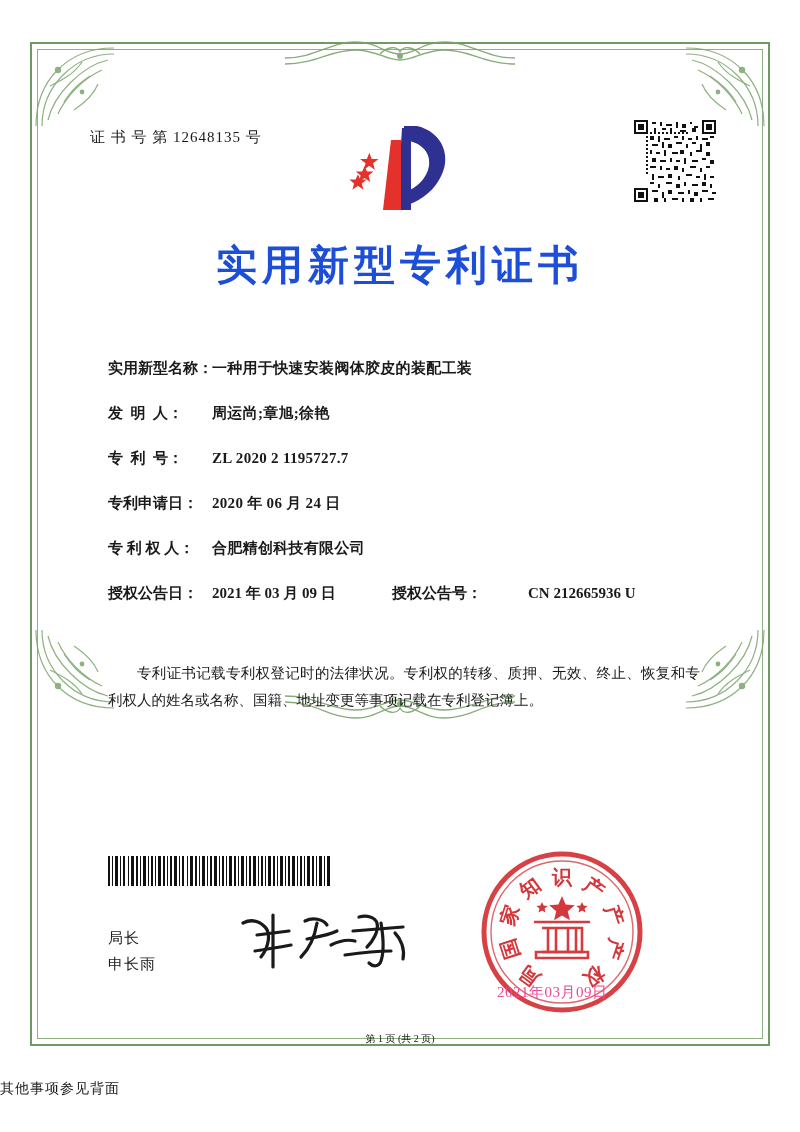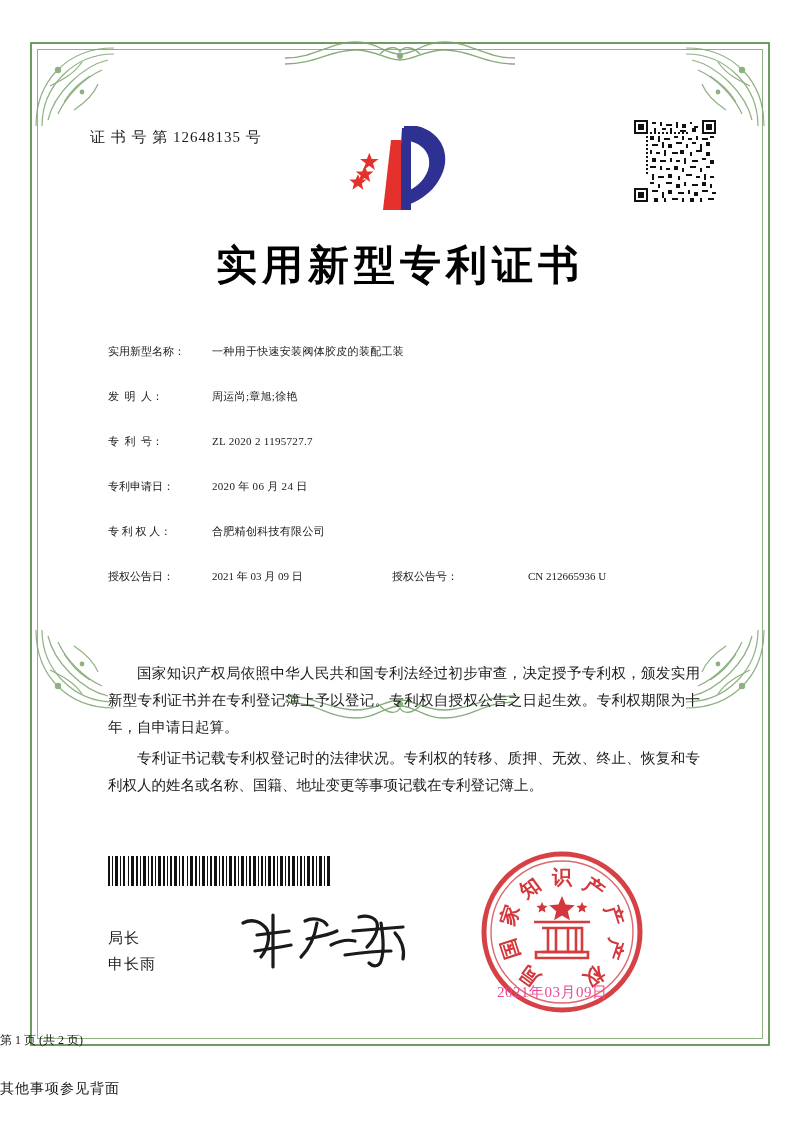--- a/index.html
+++ b/index.html
@@ -109,31 +109,32 @@
   .title {
     position: absolute;
     left: 0;
     right: 0;
     top: 238px;
     text-align: center;
     font-size: 41px;
     font-weight: bold;
     letter-spacing: 5px;
     font-family: "DejaVu Serif", "Liberation Serif", serif;
-    color: #000000;
+    color: #1d4ed8;
   }
 
   
   .fields {
     position: absolute;
     left: 108px;
-    top: 340px;
+    top: 357px;
     width: 600px;
-    font-size: 11px;
+    font-size: 15px;
     line-height: 22px;
+    font-weight: bold;
   }
   .field-row {
     display: flex;
     align-items: flex-start;
     margin-bottom: 23px;
   }
   .field-label {
     width: 104px;
     flex: 0 0 104px;
     letter-spacing: 0px;
@@ -214,21 +215,22 @@
     font-size: 15px;
     color: #ec4899;
     letter-spacing: 0.5px;
   }
 
   
   .page-no {
     position: absolute;
     left: 0; right: 0;
     top: 1032px;
-    font-size: 12px;
+    text-align: center;
+    font-size: 10px;
   }
   .footnote {
     position: absolute;
     left: 0; right: 0;
     top: 1080px;
     text-align: left;
     font-size: 14px;
     letter-spacing: 1px;
   }
 </style>
@@ -500,21 +502,20 @@
 
     <div class="grant-row">
       <div class="g-label">授权公告日：</div>
       <div class="g-value">2021 年 03 月 09 日</div>
       <div class="g-label2">授权公告号：</div>
       <div class="g-value2">CN 212665936 U</div>
     </div>
   </div>
 
   <div class="paragraphs">
-    <p>国家知识产权局依照中华人民共和国专利法经过初步审查，决定授予专利权，颁发实用新型专利证书并在专利登记簿上予以登记。专利权自授权公告之日起生效。专利权期限为十年，自申请日起算。</p>
     <p>专利证书记载专利权登记时的法律状况。专利权的转移、质押、无效、终止、恢复和专利权人的姓名或名称、国籍、地址变更等事项记载在专利登记簿上。</p>
   </div>
 
   <div class="barcode">
     <svg viewBox="0 0 222 30" width="222" height="30" shape-rendering="crispEdges">
       <g fill="#111">
         <rect x="0" y="0" width="2" height="30"></rect>
           <rect x="4" y="0" width="1" height="30"></rect>
         <rect x="7" y="0" width="3" height="30"></rect>
           <rect x="12" y="0" width="1" height="30"></rect>

